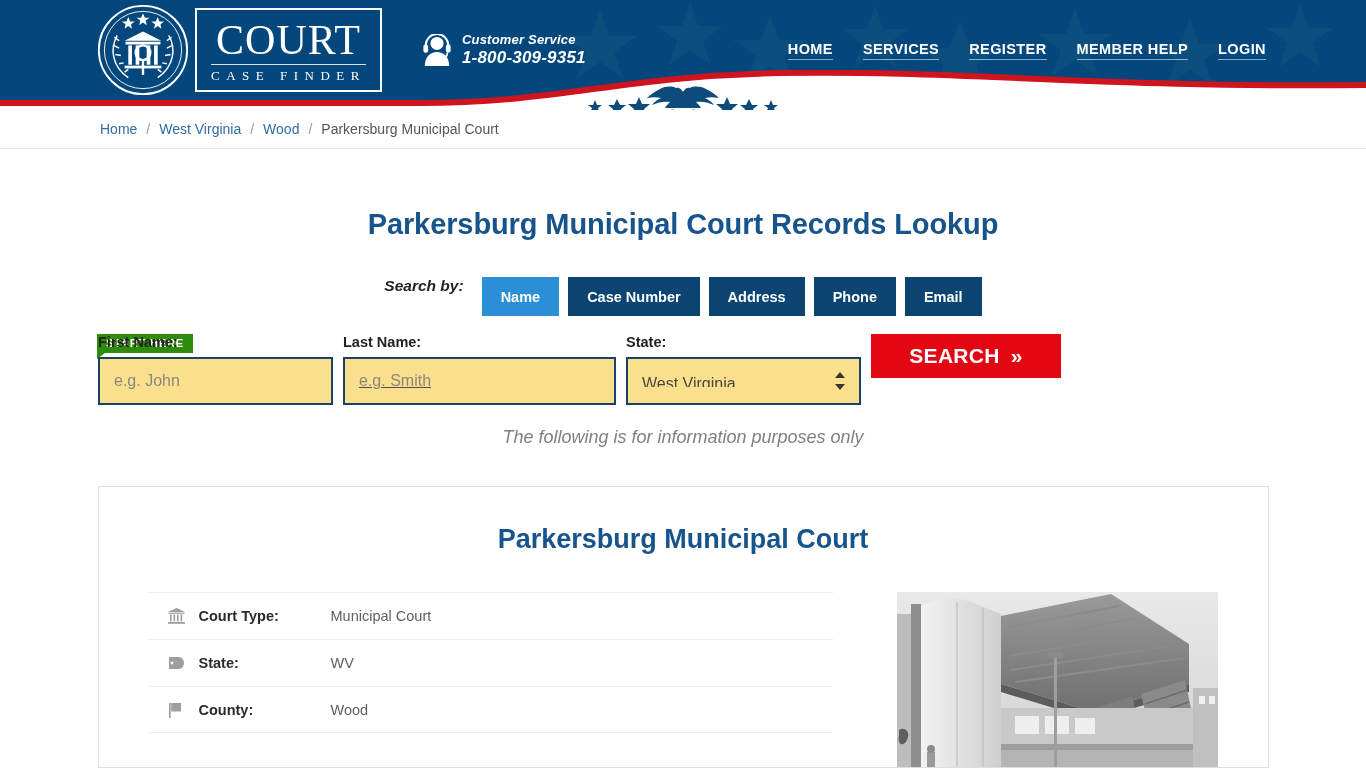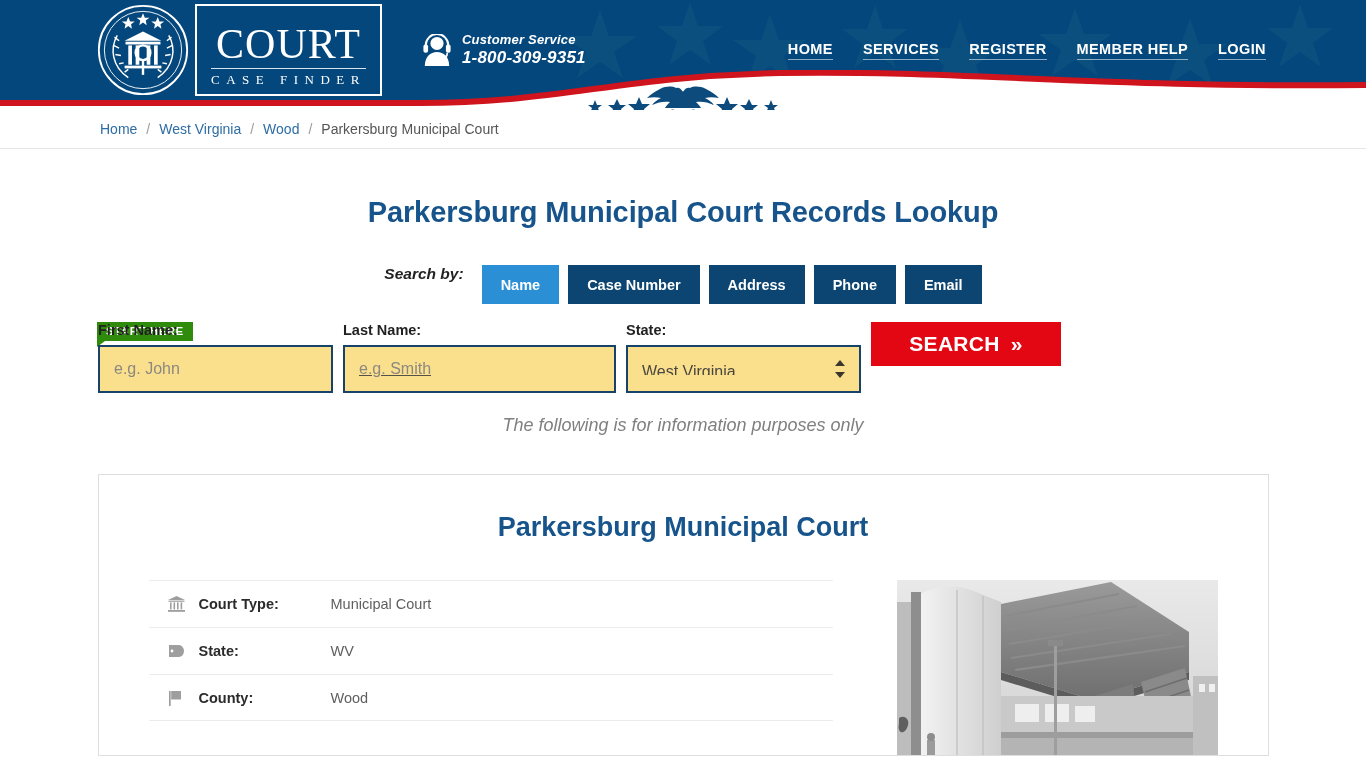--- a/index.html
+++ b/index.html
@@ -24,21 +24,21 @@
   }
 
   .logo-wrap {
     display: flex; align-items: center;
     margin-left: 97px; height: 100px;
   }
   .logo-seal { width: 92px; height: 92px; flex: 0 0 92px; }
   .logo-text { margin-left: 6px; }
   .logo-box {
     border: 2px solid #ffffff;
-    padding: 16px 14px 6px 14px;
+    padding: 8px 14px 6px 14px;
     text-align: center;
   }
   .logo-court {
     color: #ffffff;
     font-family: "Liberation Serif", serif;
     font-size: 42px; line-height: 44px;
     letter-spacing: 1px;
     font-weight: 400;
   }
   .logo-sub {
@@ -88,21 +88,21 @@
     padding-left: 100px;
     font-size: 14px;
   }
   .crumb-bar a { color: #2e6da4; text-decoration: none; }
   .crumb-sep { color: #9b9b9b; margin: 0 9px; }
   .crumb-current { color: #555555; }
 
   
   .page-title {
     text-align: center;
-    margin-top: 47px;
+    margin-top: 59px;
     font-size: 29px; font-weight: bold;
     color: #17548c; letter-spacing: -.1px;
   }
 
   .searchby-row {
     margin-top: 36px;
     display: flex; align-items: flex-start; justify-content: center;
     gap: 9px;
   }
   .searchby-label {

